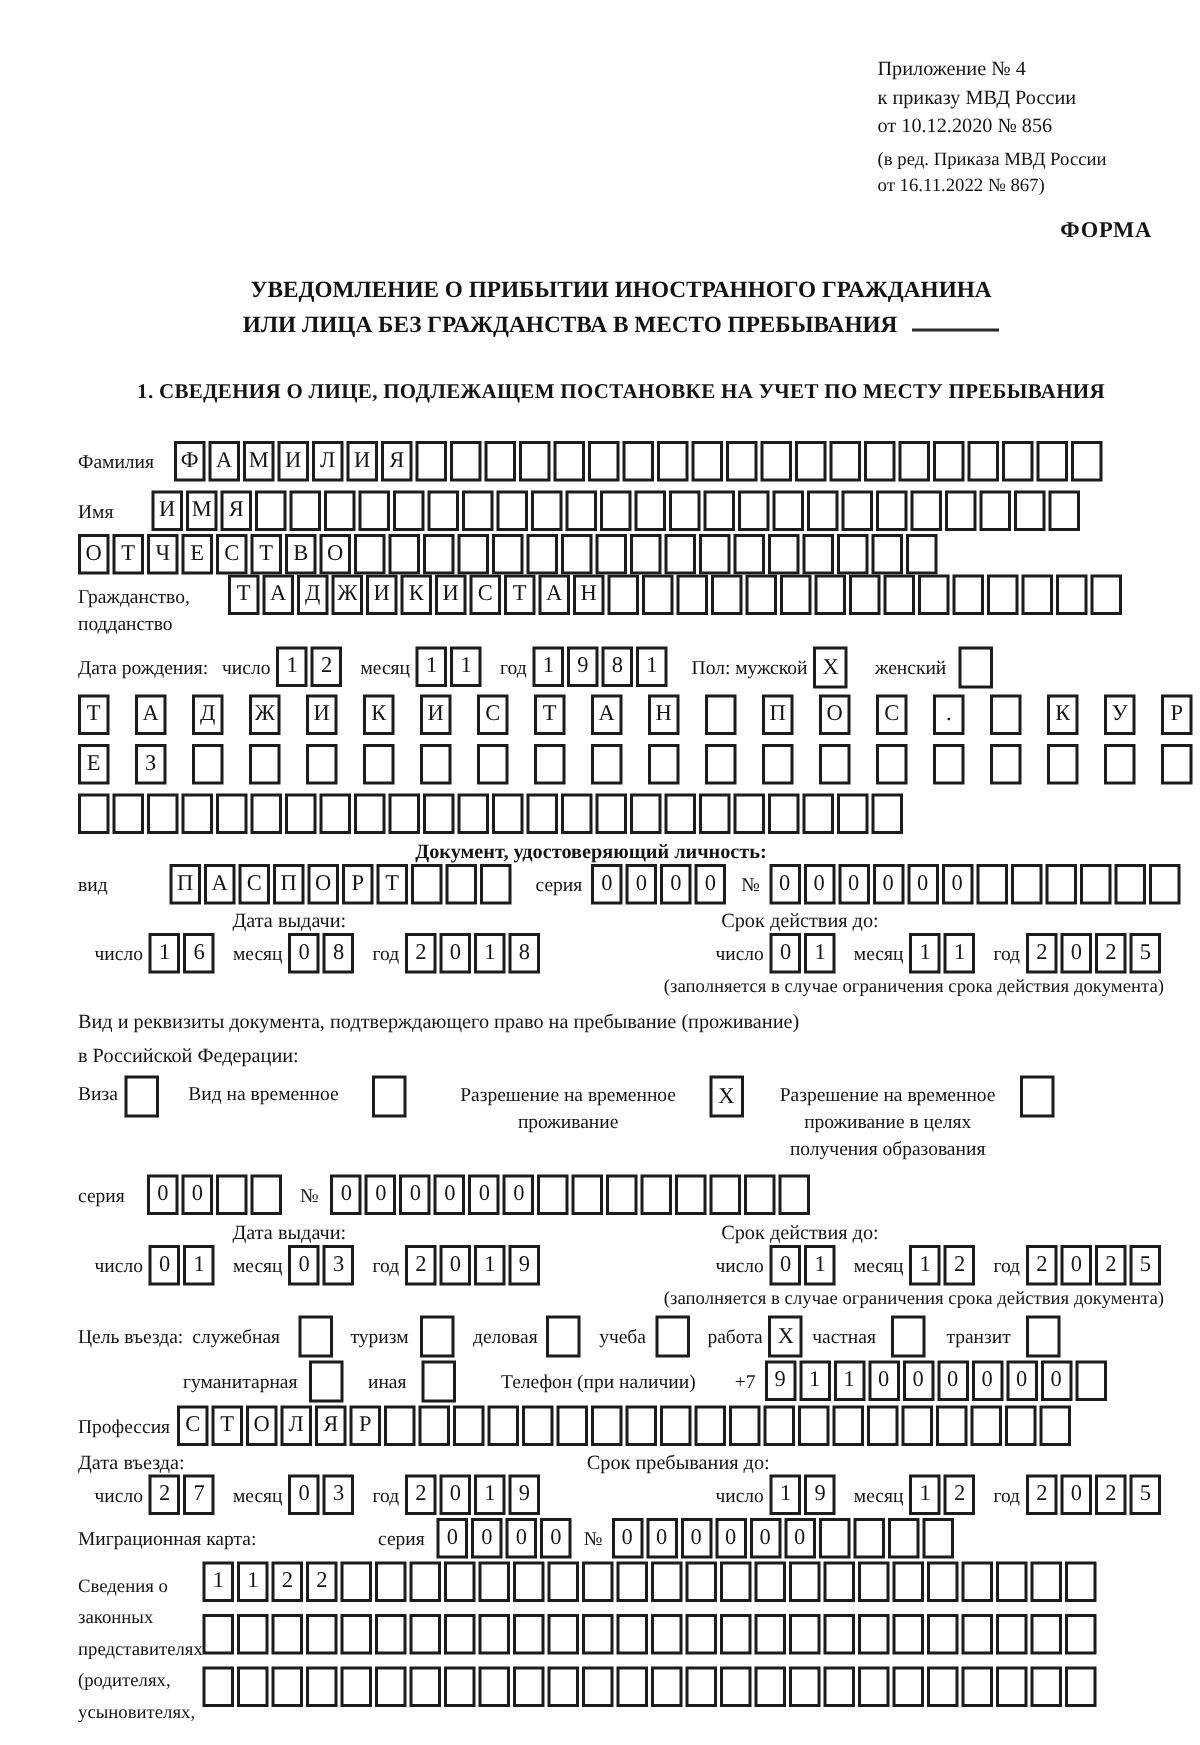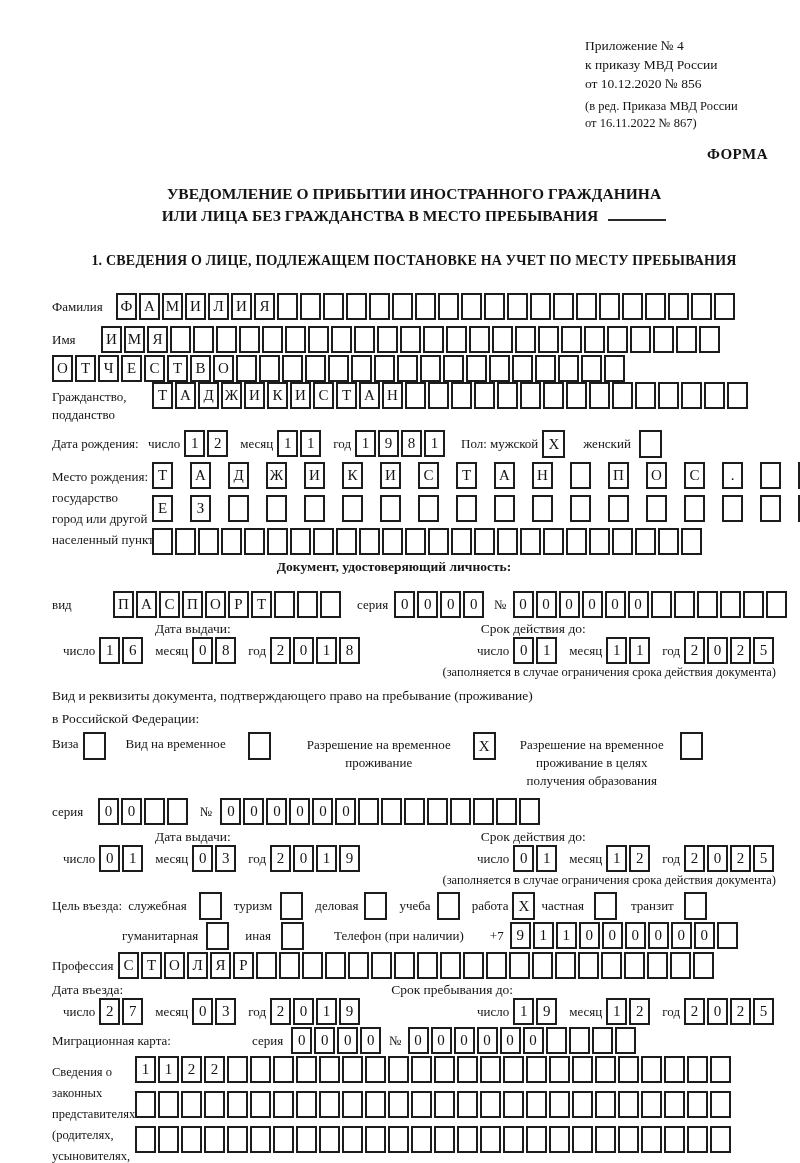--- a/index.html
+++ b/index.html
@@ -29,21 +29,21 @@
   .w-prof{width:66px;}
   .w-migr{width:150px;}
   .w-reps{width:83px;font-size:12.5px;line-height:21px;}
   
   .dlbl{font-size:13px;padding:6px 4px 0 10px;flex-shrink:0;}
   .dg{display:inline-flex;}
   .dg .dlbl.first{padding-left:0;}
   .dhdr{display:flex;font-size:13.5px;margin-top:3px;}
   .note{font-size:12.5px;text-align:right;margin-right:0;margin-top:1px;}
   .mb2{margin-bottom:2px;}.mb4{margin-bottom:4px;}.mb6{margin-bottom:6px;gap:15px;}.mb8{margin-bottom:8px;}
-  .doc-heading{text-align:center;font-weight:bold;font-size:13.5px;margin:4px 40px 16px 0;}
+  .doc-heading{text-align:center;font-weight:bold;font-size:13.5px;margin:4px 40px 0 0;}
   .restext{font-size:13.5px;line-height:23px;margin-top:4px;}
   .opt-label-multi{font-size:13px;line-height:18px;text-align:center;flex-shrink:0;}
   .stack{display:flex;flex-direction:column;}
   .brow{display:flex;align-items:flex-start;white-space:nowrap;}
 </style>
 </head>
 <body>
 
 <div class="page">
 
@@ -220,26 +220,20 @@
     <span class="cells cb">
         <span class="cell">X</span>
       </span>
     <span class="dlbl" style="padding-left:16px;padding-right:8px;">женский</span>
     <span class="cells cb">
         <span class="cell"></span>
       </span>
   </div>
 
   <div class="brow">
-    <span class="lbl2 w-mesto" style="line-height:21px;padding-top:4px;">
-      <div>Место рождения:</div>
-      <div>государство</div>
-      <div>город или другой</div>
-      <div>населенный пункт</div>
-    </span>
     <span class="stack">
       <span class="cells mb6">
           <span class="cell">Т</span>
           <span class="cell">А</span>
           <span class="cell">Д</span>
           <span class="cell">Ж</span>
           <span class="cell">И</span>
           <span class="cell">К</span>
           <span class="cell">И</span>
           <span class="cell">С</span>

